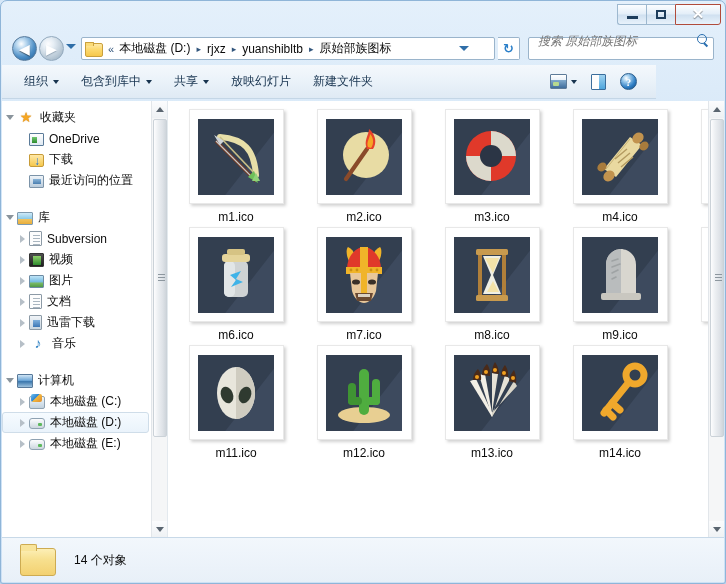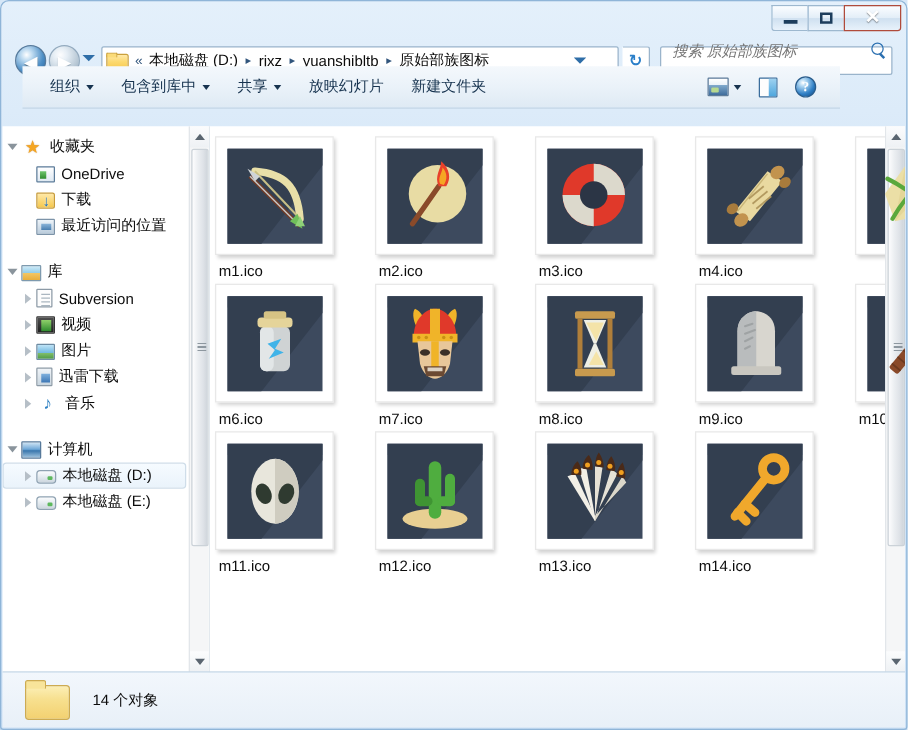--- a/index.html
+++ b/index.html
@@ -151,24 +151,24 @@
     width: 8px; height: 8px; border: 1.6px solid #2a6fb0; border-radius: 50%;
   }
   .search-mag::after {
     content: ""; position: absolute; left: 7px; top: 8px;
     width: 5px; height: 1.6px; background: #2a6fb0; transform: rotate(45deg);
     transform-origin: left center;
   }
 
   
   #toolbar {
-    position: absolute; left: 1px; top: 52px; width: 654px; height: 34px;
+    position: absolute; left: 1px; top: 64px; width: 654px; height: 34px;
     background: linear-gradient(to bottom, #f4f8fc 0%, #eaf2f9 50%, #dfeaf4 100%);
     border-bottom: 1px solid #c4d6e6;
-    display: flex; align-items: center; margin-left: 16px;
+    display: flex; align-items: center;
   }
   .tb-item {
     display: flex; align-items: center; gap: 5px;
     padding: 4px 9px; margin: 0 1px;
     font-size: 12px; color: #17334f; white-space: nowrap;
     border: 1px solid transparent; border-radius: 3px;
     cursor: default;
   }
   .tb-item:first-child { margin-left: 12px; }
   .tb-caret {
@@ -401,21 +401,21 @@
     flex: 1; height: 437px; background: #ffffff;
     position: relative; overflow: hidden;
   }
   #grid {
     position: absolute; left: 0; top: 0; width: 704px;
     padding: 6px 0 0 4px;
     display: flex; flex-wrap: wrap;
   }
   .fileitem {
     width: 128px; height: 118px;
-    display: flex; flex-direction: column; 
+    display: flex; flex-direction: column; align-items: center;
     padding-top: 2px;
     cursor: default;
   }
   .thumb-card {
     width: 95px; height: 95px;
     background: #ffffff;
     border: 1px solid #e8e8e8;
     box-shadow: 2px 2px 3px rgba(0,0,0,0.18);
     display: flex; align-items: center; justify-content: center;
   }
@@ -613,20 +613,27 @@
             <span class="exp">
                 <span class="exp-closed"></span>
               </span>
             <span class="nav-icon ic-picture"></span>
             <span class="nav-label">图片</span>
           </div>
           <div class="nav-row indent-1">
             <span class="exp">
                 <span class="exp-closed"></span>
               </span>
+            <span class="nav-icon ic-doc"></span>
+            <span class="nav-label">文档</span>
+          </div>
+          <div class="nav-row indent-1">
+            <span class="exp">
+                <span class="exp-closed"></span>
+              </span>
             <span class="nav-icon ic-dl2"></span>
             <span class="nav-label">迅雷下载</span>
           </div>
           <div class="nav-row indent-1">
             <span class="exp">
                 <span class="exp-closed"></span>
               </span>
             <span class="nav-icon ic-music">♪</span>
             <span class="nav-label">音乐</span>
           </div>
@@ -634,20 +641,27 @@
 
         <div class="nav-gap"></div>
 
         <div class="nav-group">
           <div class="nav-row">
             <span class="exp">
                 <span class="exp-open"></span>
               </span>
             <span class="nav-icon ic-computer"></span>
             <span class="nav-label">计算机</span>
+          </div>
+          <div class="nav-row indent-1">
+            <span class="exp">
+                <span class="exp-closed"></span>
+              </span>
+            <span class="nav-icon ic-drivec"></span>
+            <span class="nav-label">本地磁盘 (C:)</span>
           </div>
           <div class="nav-row indent-1 selected">
             <span class="exp">
                 <span class="exp-closed"></span>
               </span>
             <span class="nav-icon ic-drive"></span>
             <span class="nav-label">本地磁盘 (D:)</span>
           </div>
           <div class="nav-row indent-1">
             <span class="exp">

